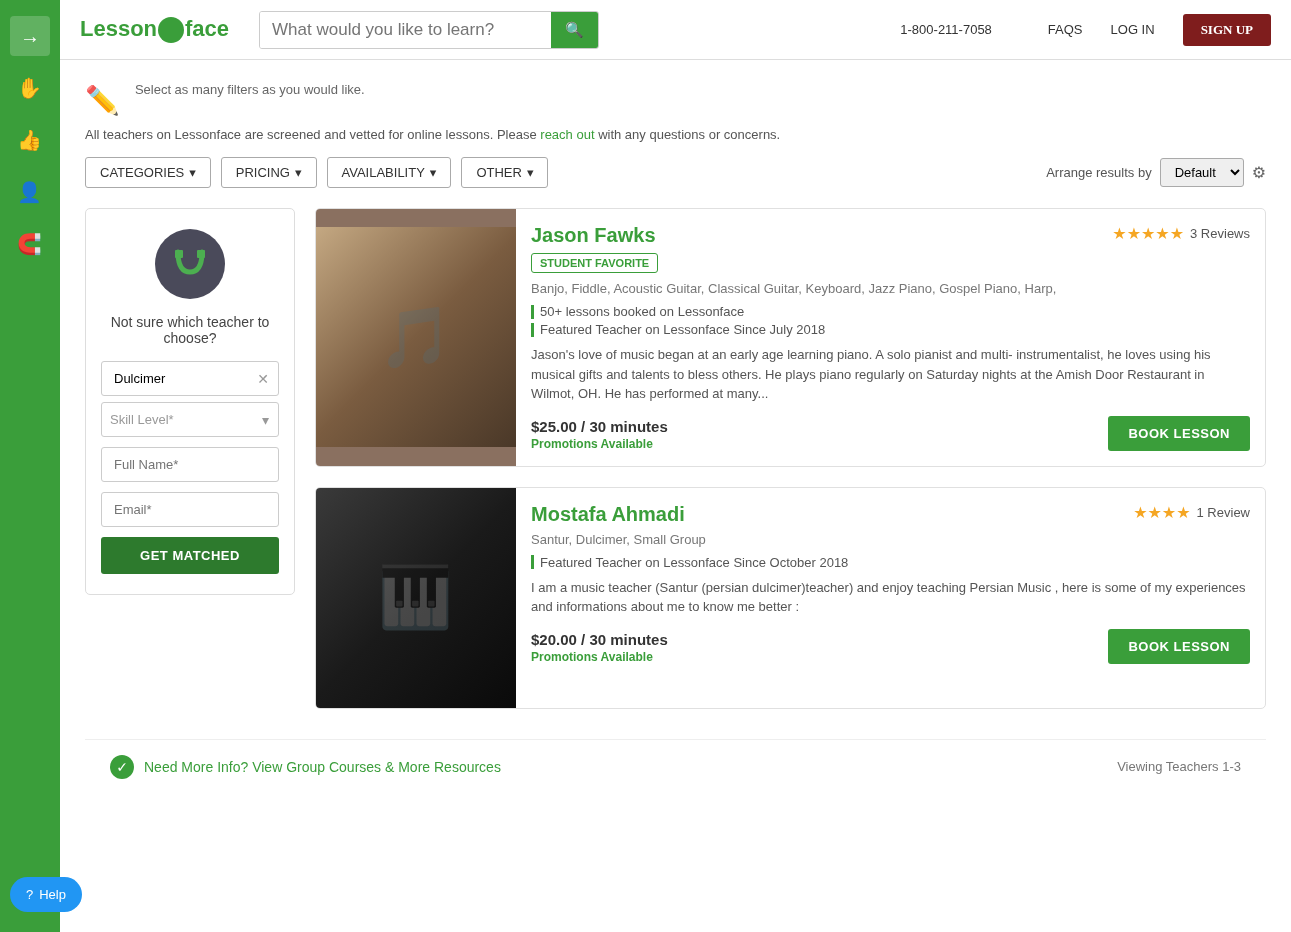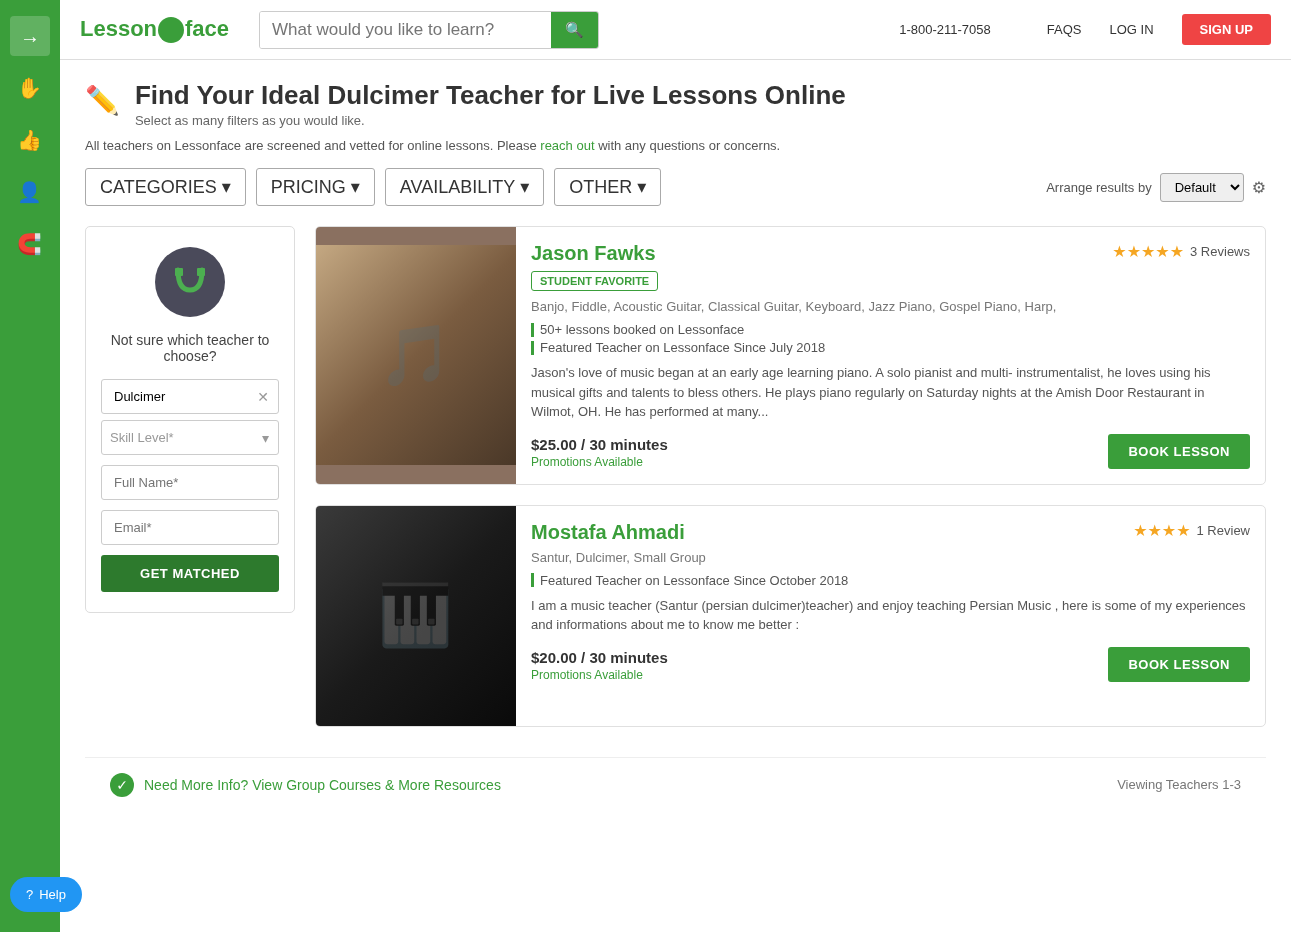--- a/index.html
+++ b/index.html
@@ -77,28 +77,29 @@
     .header-right {
       margin-left: auto;
       display: flex;
       align-items: center;
       gap: 28px;
     }
     .header-phone { color: #333; font-size: 13px; }
     .header-link { color: #333; font-size: 13px; text-decoration: none; cursor: pointer; padding-left: 28px; }
     .header-btn-login { color: #333; font-size: 13px; cursor: pointer; }
     .header-btn-signup {
-      background: #ef4444;
+      background: #7f1d1d;
       color: #fff;
       border: none;
       padding: 8px 18px;
       border-radius: 3px;
       font-size: 13px;
       font-weight: bold;
       cursor: pointer;
+      font-family: Liberation Serif, serif;
     }
 
     
     .main {
       margin-left: 60px;
       padding-top: 60px;
     }
     .content {
       padding: 20px 25px;
     }
@@ -124,21 +125,21 @@
       gap: 10px;
       margin-bottom: 20px;
       flex-wrap: wrap;
     }
     .filter-btn {
       border: 1px solid #aaa;
       background: #fff;
       padding: 7px 14px;
       border-radius: 3px;
       cursor: pointer;
-      font-size: 18px;
+      font-size: 13px;
       color: #333;
       display: flex;
       align-items: center;
       gap: 5px;
     }
     .arrange-right {
       margin-left: auto;
       display: flex;
       align-items: center;
       gap: 8px;
@@ -306,21 +307,21 @@
       display: inline-block;
       flex-shrink: 0;
     }
     .teacher-bio { font-size: 13px; color: #555; line-height: 1.5; margin-bottom: 12px; }
     .teacher-bottom {
       display: flex;
       justify-content: space-between;
       align-items: flex-end;
     }
     .teacher-price { font-size: 15px; color: #333; font-weight: bold; }
-    .teacher-promo { font-size: 12px; color: #3a9e3a; margin-top: 2px; }
+    .teacher-promo { font-size: 12px; color: #3a9e3a; margin-top: 2px; font-weight: bold; }
     .book-btn {
       background: #3a9e3a;
       color: #fff;
       border: none;
       padding: 10px 20px;
       border-radius: 3px;
       font-size: 13px;
       font-weight: bold;
       cursor: pointer;
       letter-spacing: 0.5px;
@@ -398,21 +399,20 @@
     <button class="header-btn-signup">SIGN UP</button>
   </div>
 </header>
 
 <div class="main">
   <div class="content">
 
     <div class="page-header">
       <div class="pencil-icon">✏️</div>
       <div>
-        <div class="page-title">Find Your Ideal Dulcimer Teacher for Live Lessons Online</div>
         <div class="page-subtitle">Select as many filters as you would like.</div>
       </div>
     </div>
 
     <div class="info-bar">
       <span>All teachers on Lessonface are screened and vetted for online lessons. Please</span>
       <a style="color:#3a9e3a;text-decoration:none;">reach out</a>
       <span>with any questions or concerns.</span>
     </div>
 

